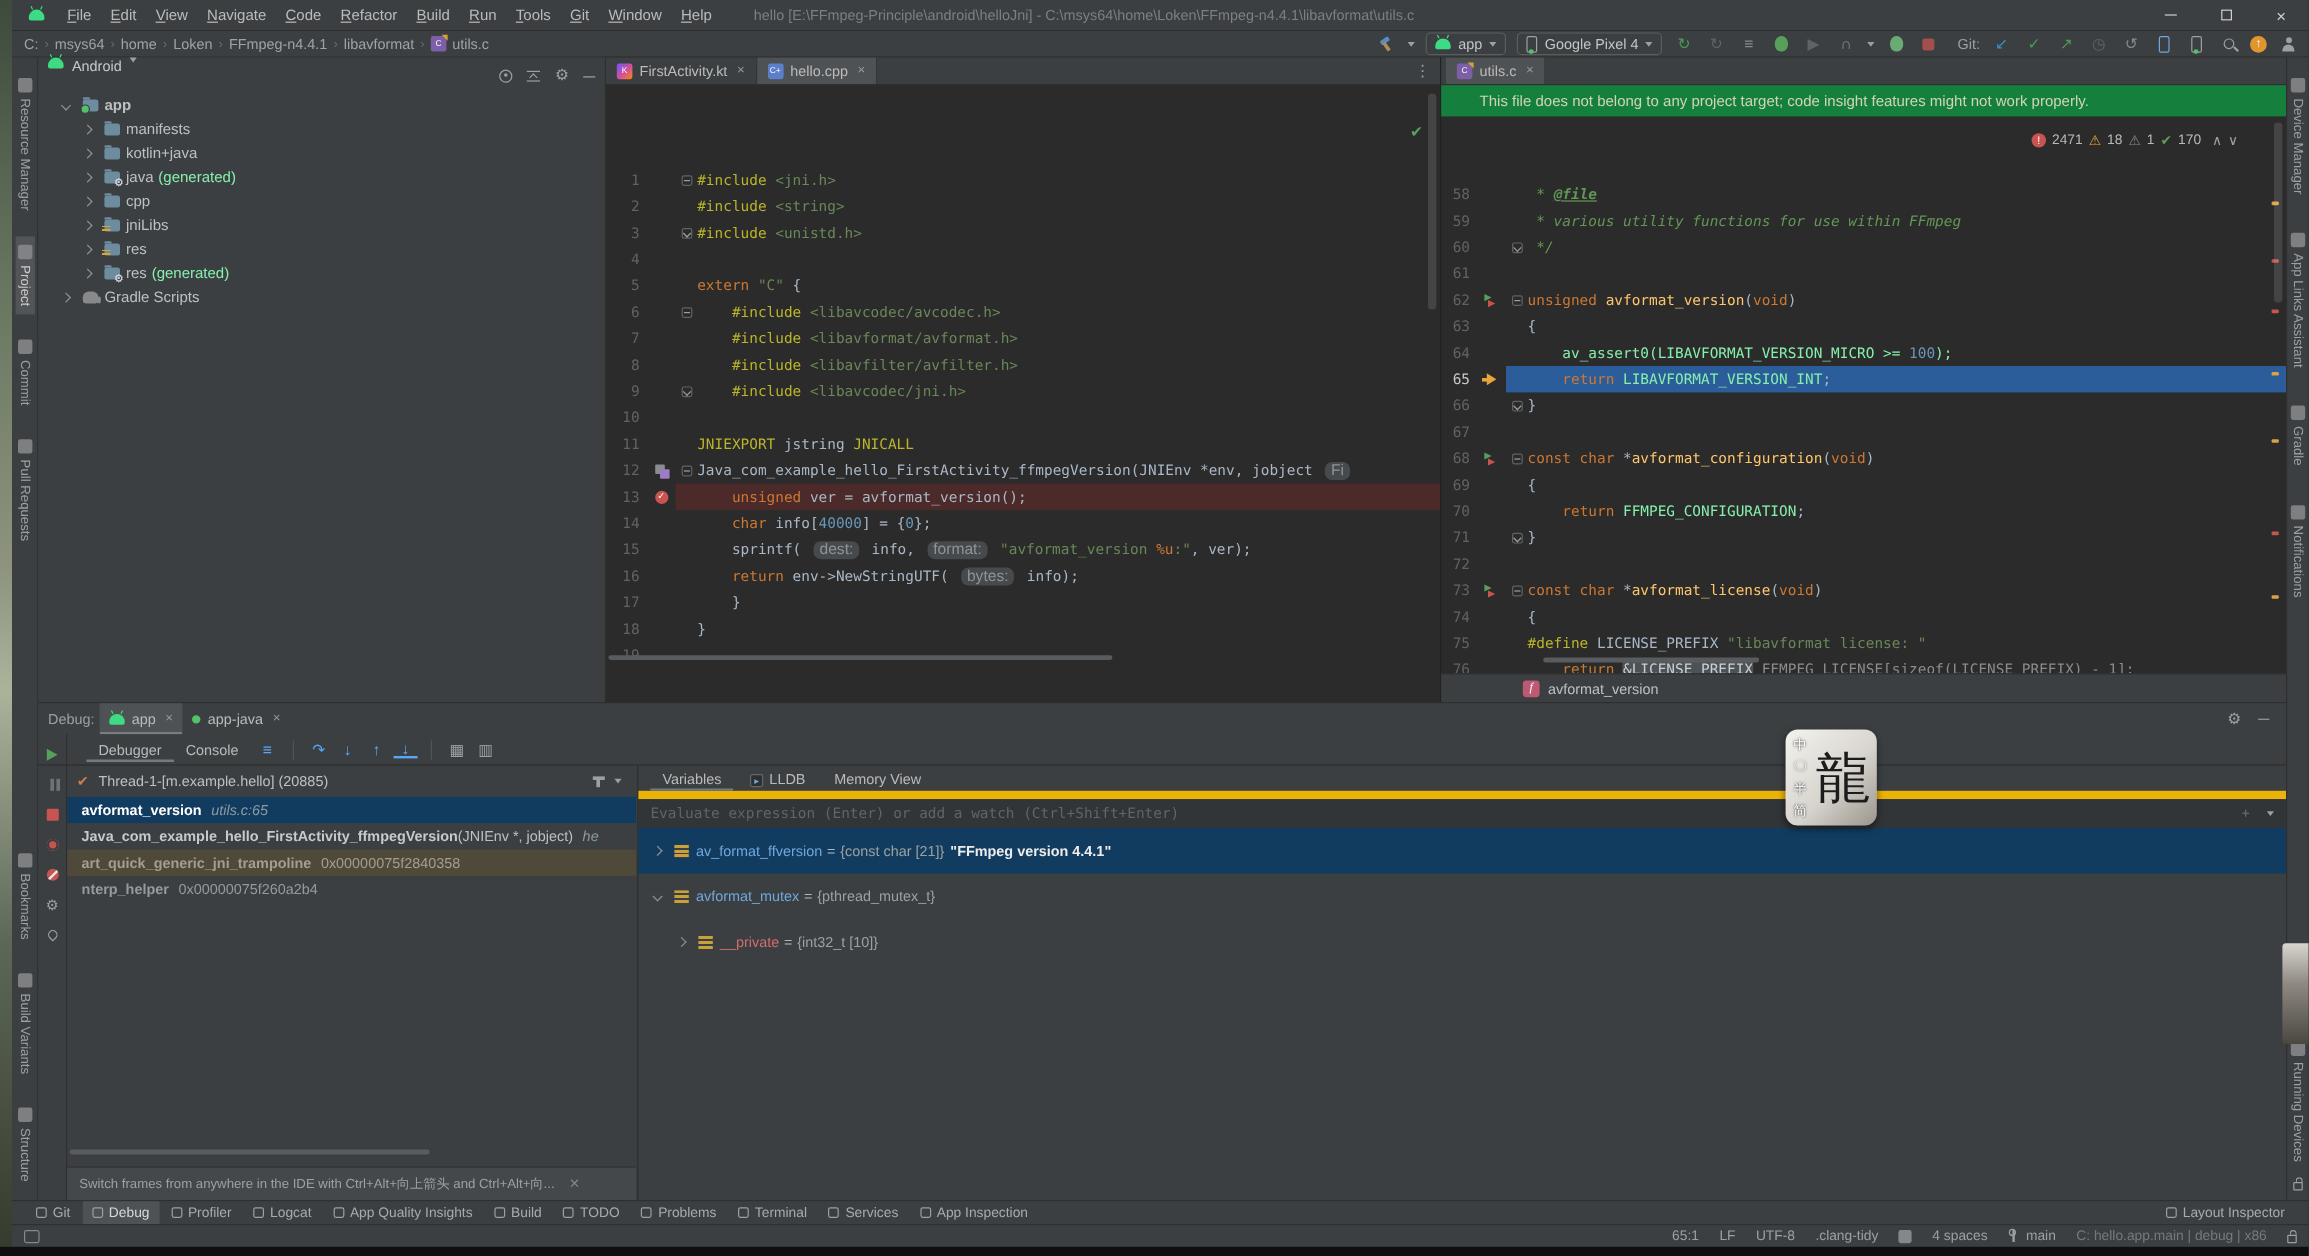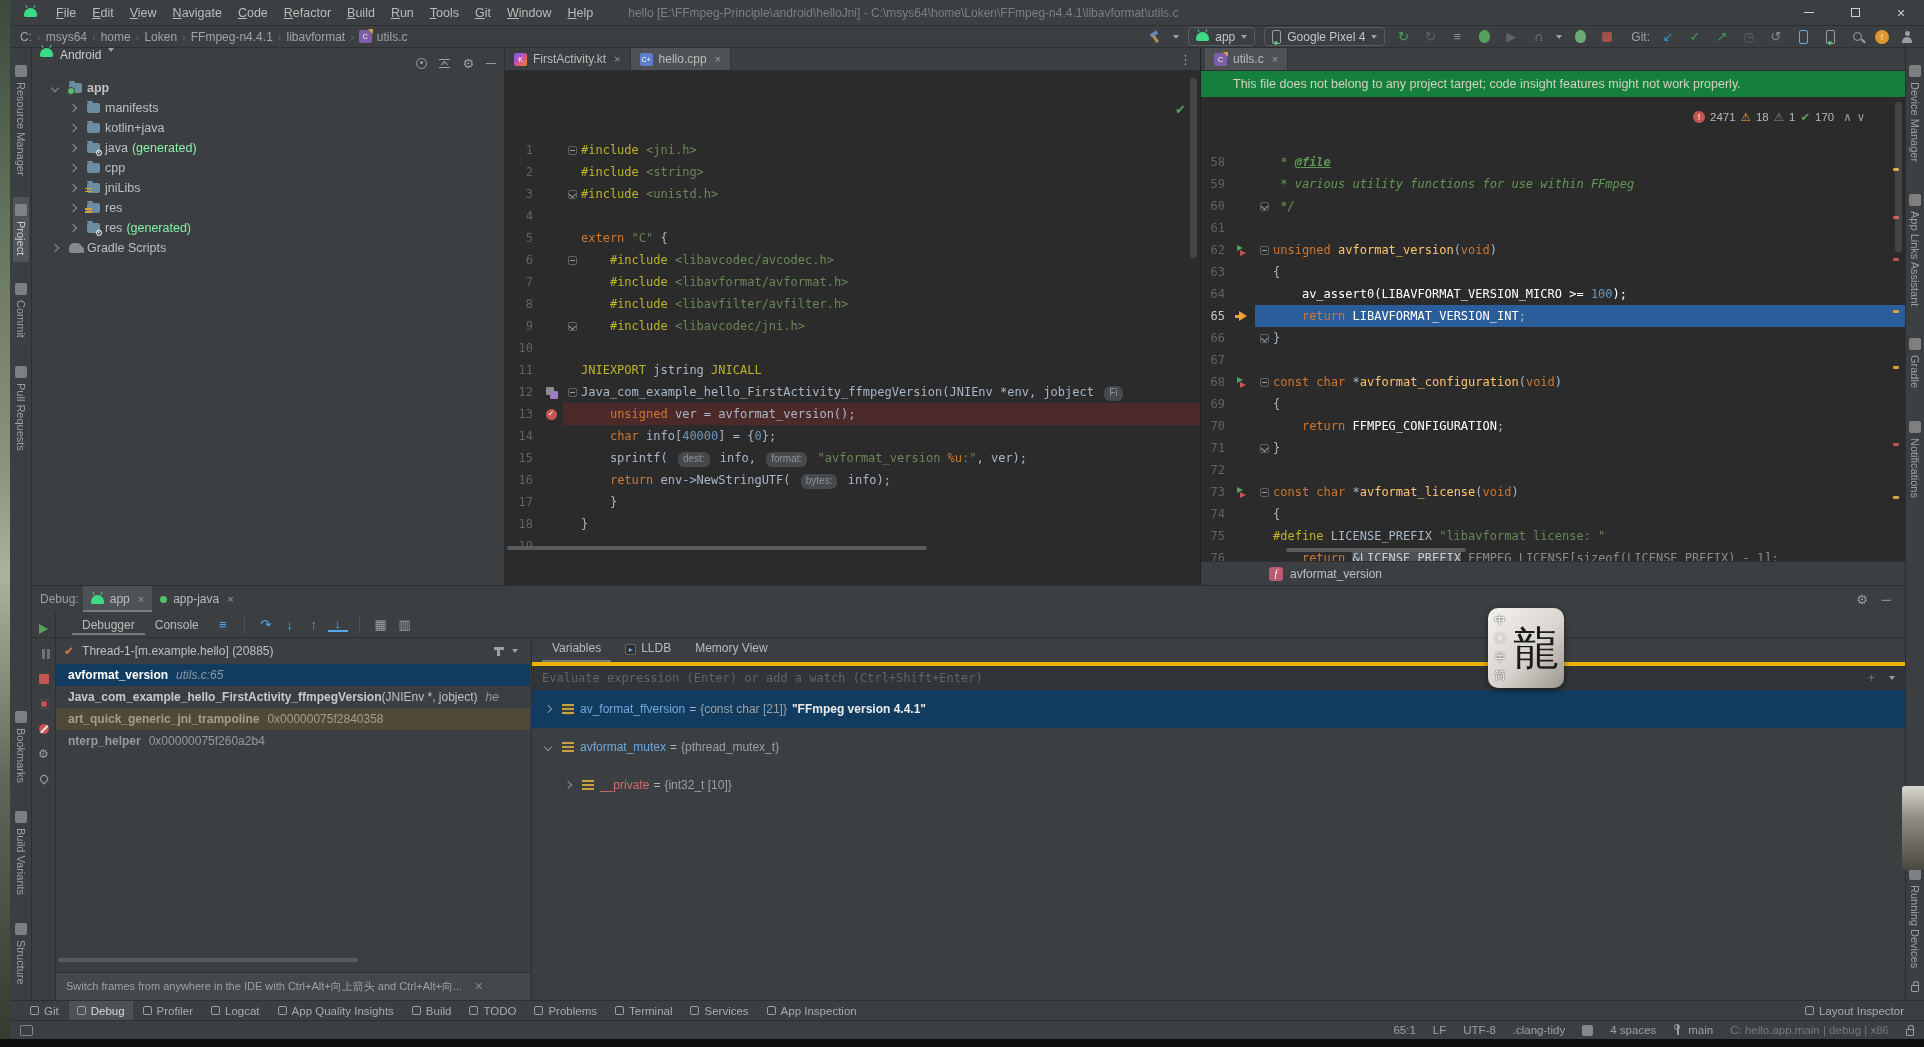--- a/index.html
+++ b/index.html
@@ -70,23 +70,23 @@
   .eline{height:22px;display:flex;align-items:center;font-size:12px;line-height:22px;white-space:pre}
   .lnum{width:34px;text-align:right;padding-right:6px;color:#606366;flex:none;font-family:"DejaVu Sans Mono",monospace}
   .lnum.cur{color:#c8c8c8}
   #edright .lnum{width:30px}
   .gico{width:24px;flex:none;display:flex;align-items:center;justify-content:center}
   .lbody{flex:1;display:flex;align-items:center;height:100%;font-family:"DejaVu Sans Mono",monospace}
   .lfold{width:18px;flex:none;display:flex;align-items:center;justify-content:center}
   .bg-bp{background:#4d2a2a}.bg-exec{background:#2b5d9b}
   .sg-m{color:#bbb529}.sg-s{color:#6a8759}.sg-t{color:#a9b7c6}.sg-k{color:#cc7832}.sg-n{color:#6897bb}
   .sg-c{color:#629755;font-style:italic}.sg-cu{color:#629755;font-style:italic;font-weight:bold;text-decoration:underline}
-  .sg-f{color:#ffc66d}.sg-e{color:#ffffff}.sg-gr{color:#8c8c8c}.sg-v{color:#cc7832}
+  .sg-f{color:#ffc66d}.sg-e{color:#86efac}.sg-gr{color:#8c8c8c}.sg-v{color:#cc7832}
   .sg-hl{background:#4e5254;color:#c8d0d8}
-  .sg-p{background:#474a4c;color:#909395;border-radius:6px;padding:0 5px;font-size:10px;margin:0 3px;font-family:"Liberation Sans",sans-serif;line-height:14px;height:15px;display:inline-flex;align-items:center}
+  .sg-p{background:#474a4c;color:#909395;border-radius:6px;padding:0 5px;font-size:13px;margin:0 3px;font-family:"Liberation Sans",sans-serif;line-height:14px;height:15px;display:inline-flex;align-items:center}
   .fold-box{width:9px;height:9px;border:1px solid #5e6366;border-radius:2px;position:relative}
   .fold-box.start:before{content:"";position:absolute;left:1px;top:3.5px;width:5px;height:1px;background:#9da0a2}
   .fold-box.end:before{content:"";position:absolute;left:1.5px;top:1px;width:4px;height:4px;border-right:1px solid #9da0a2;border-bottom:1px solid #9da0a2;transform:rotate(45deg)}
   .ic-bp{width:11px;height:11px;border-radius:50%;background:#c75450;display:flex;align-items:center;justify-content:center;color:#fff;font-size:8px}
   .ic-run{width:11px;height:11px;position:relative}
   .ic-run:before{content:"";position:absolute;left:0;top:0;width:8px;height:8px;background:#8a8d8f;border-radius:1px}
   .ic-run:after{content:"";position:absolute;left:4px;top:4px;width:8px;height:8px;background:#9d7cc4;border-radius:1px}
   .ic-arrow{width:0;height:0;border-top:5px solid transparent;border-bottom:5px solid transparent;border-left:8px solid #e8a33d;position:relative}
   .ic-arrow:before{content:"";position:absolute;left:-12px;top:-1.5px;width:5px;height:3px;background:#e8a33d}
   .ic-diff{width:12px;height:12px;position:relative}
@@ -121,21 +121,21 @@
   .frame{height:22px;display:flex;align-items:center;padding:0 12px;font-size:12px;white-space:nowrap;overflow:hidden}
   .frame .fname{font-weight:bold;color:#c7cacc}
   .frame .floc{color:#8c9ba5;font-style:italic;margin-left:8px}
   .frame .fsig{color:#bdc0c2}
   .frame.selected{background:#123c5f}.frame.selected .fname{color:#fff}
   .frame.lib{background:#4f4939}.frame.lib .fname,.frame.lib .faddr{color:#a39f8c}
   .frame.dim .fname,.frame.dim .faddr{color:#97999b}
   .faddr{color:#8c8e90;margin-left:8px}
   #tipbar{position:absolute;left:24px;bottom:0;width:474px;height:28px;background:#45484a;border-top:1px solid #2f2f2f;display:flex;align-items:center;gap:12px;padding:0 10px;font-size:11px;color:#9da0a2}
   #vars{position:absolute;left:499px;top:52px;width:1374px;height:363px;border-left:1px solid #2f2f2f}
-  #vars-tabs{height:28px;display:flex;padding-left:10px;gap:4px;border-bottom:4px solid #eab308}
+  #vars-tabs{height:28px;display:flex;align-items:center;padding-left:10px;gap:4px;border-bottom:7px solid #eab308}
   #watchbar{height:24px;background:#323537;display:flex;align-items:center;padding:0 10px;font-size:12px;color:#5f6568}
   .vrow{height:38px;display:flex;align-items:center;font-size:12px;padding-left:8px;white-space:nowrap}
   .vrow.selected{background:#123c5f}
   .vic{width:12px;height:11px;margin:0 6px;background:repeating-linear-gradient(180deg,#c8a03c 0 2.5px,#3c3f41 2.5px 4px);flex:none}
   .vname{color:#6fa8dc}.vname.member{color:#d16d6d}
   .veq{color:#a9b7c6;margin:0 4px}.vtype{color:#9da0a2}.vval{color:#ececec;font-weight:bold;margin-left:5px}
   
   #bottombar{left:10px;top:1000px;width:1914px;height:20px;background:#3c3f41;border-top:1px solid #2f2f2f;display:flex;align-items:center;padding:0 12px;gap:2px;font-size:11.5px;color:#a7abad}
   .bitem{display:flex;align-items:center;gap:5px;padding:2px 8px;height:100%}
   .bitem.active{background:#4e5254;color:#d6d8da}

